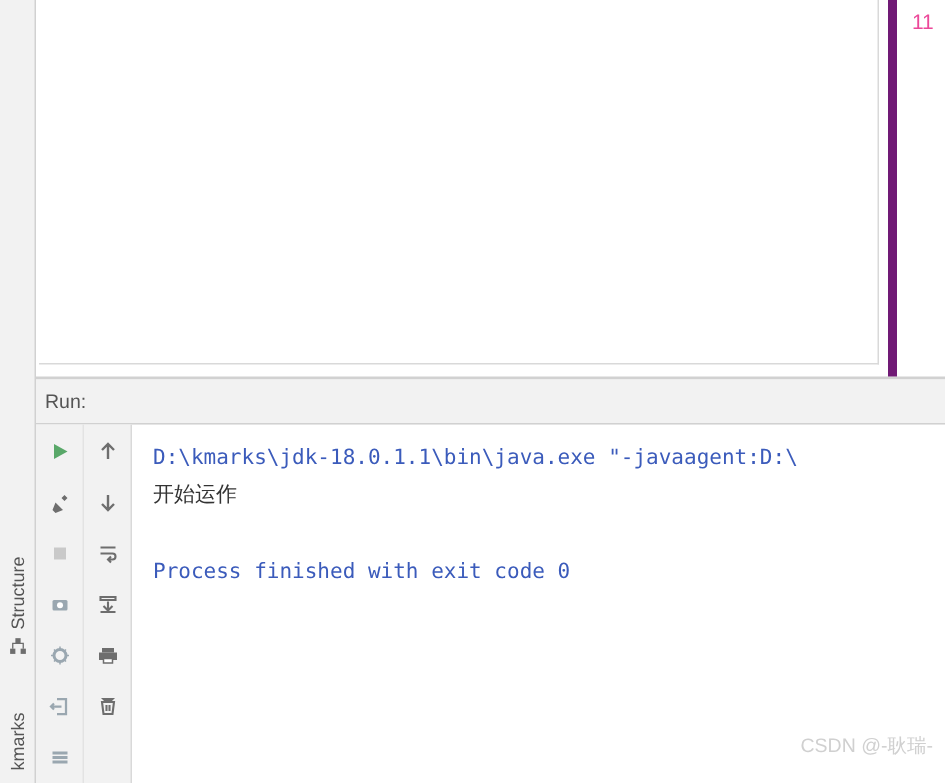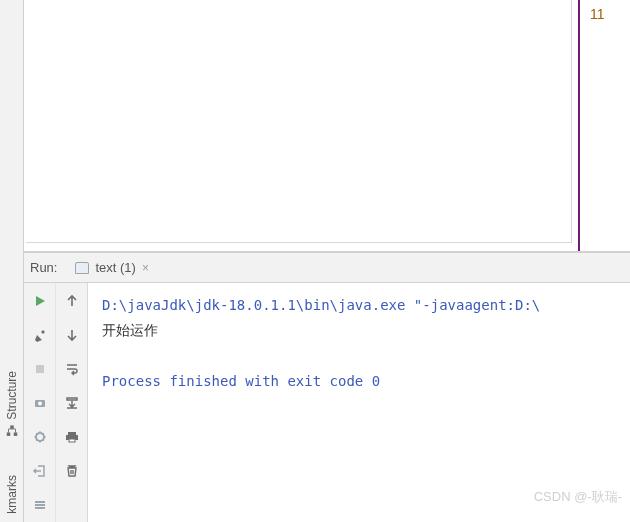--- a/index.html
+++ b/index.html
@@ -49,27 +49,27 @@
     }
     .editor-blank {
       flex: 1;
       background: #fff;
       border: 1px solid #d9d9d9;
       border-top: none;
       border-left: none;
       margin: 0 6px 8px 2px;
     }
     .editor-right {
-      width: 52px;
-      border-left: 2px solid #701a75;
+      width: 38px;
+      border-left: 6px solid #701a75;
       display: flex;
       flex-direction: column;
       align-items: flex-start;
       padding: 6px 0 0 10px;
-      color: #a16207;
+      color: #ec4899;
       font-size: 14px;
     }
     .run-panel {
       flex: 1;
       display: flex;
       flex-direction: column;
       min-height: 0;
       border-top: 1px solid #d1d1d1;
     }
     .run-header {
@@ -163,25 +163,20 @@
     <div class="editor-area">
       <div class="editor-blank"></div>
       <div class="editor-right">
         <span>11</span>
       </div>
     </div>
 
     <div class="run-panel">
       <div class="run-header">
         <span class="run-label">Run:</span>
-        <span class="run-tab">
-          <span class="tab-icon"></span>
-          <span>text (1)</span>
-          <span class="close-x">×</span>
-        </span>
       </div>
       <div class="run-body">
         <div class="tool-col">
           <div class="tbtn">
             <svg viewBox="0 0 16 16">
                 <path d="M4 3l9 5-9 5z" fill="#59a869"></path>
               </svg>
           </div>
           <div class="tbtn">
             <svg viewBox="0 0 16 16">
@@ -245,21 +240,21 @@
                 <rect x="2" y="6" width="12" height="5" fill="#6e6e6e"></rect>
                 <rect x="5" y="10" width="6" height="3" fill="#fff" stroke="#6e6e6e"></rect>
               </svg>
           </div>
           <div class="tbtn">
             <svg viewBox="0 0 16 16">
                 <path d="M5 3h6l-1 1H6zM4 5h8l-1 8H5zM7 7v4M9 7v4" stroke="#6e6e6e" fill="none" stroke-width="1.4"></path>
               </svg>
           </div>
         </div>
-        <div class="console"><span class="cmd">D:\javaJdk\jdk-18.0.1.1\bin\java.exe "-javaagent:D:\</span>
+        <div class="console"><span class="cmd">D:\kmarks\jdk-18.0.1.1\bin\java.exe "-javaagent:D:\</span>
 <span>开始运作</span>
 <span></span>
 <span class="exit">Process finished with exit code 0</span></div>
       </div>
     </div>
   </div>
 </div>
 
 <div class="watermark">CSDN @-耿瑞-</div>
 

